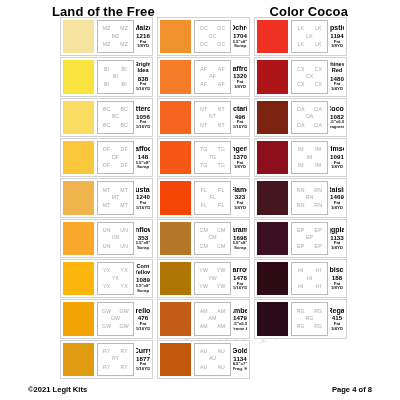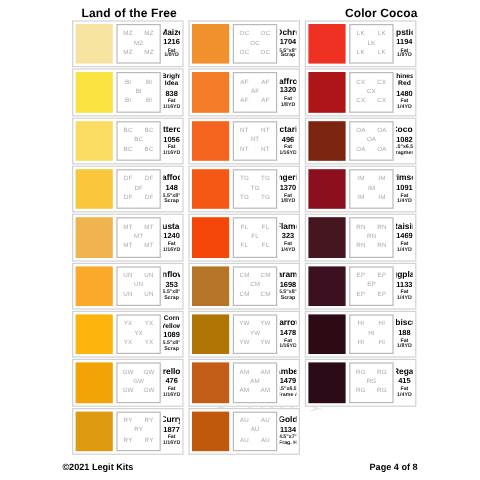--- a/index.html
+++ b/index.html
@@ -18,32 +18,31 @@
   .header {
     position: absolute;
     top: 4px; left: 0; right: 0;
     height: 14px;
     padding: 0 52px 0 52px;
     display: flex;
     justify-content: space-between;
     align-items: center;
   }
   .header-title, .header-right {
-    font-size: 10px;
+    font-size: 13px;
     font-weight: bold;
     color: #000;
     letter-spacing: .1px;
-    margin-left: 16px;
   }
   
   .footer {
     position: absolute;
     bottom: 4px; left: 0; right: 0;
     height: 14px;
-    padding: 0 52px;
+    padding: 0 28px;
     display: flex;
     justify-content: space-between;
     align-items: center;
   }
   .footer-left, .footer-right {
     font-size: 7.6px;
     font-weight: bold;
     color: #000;
   }
   

